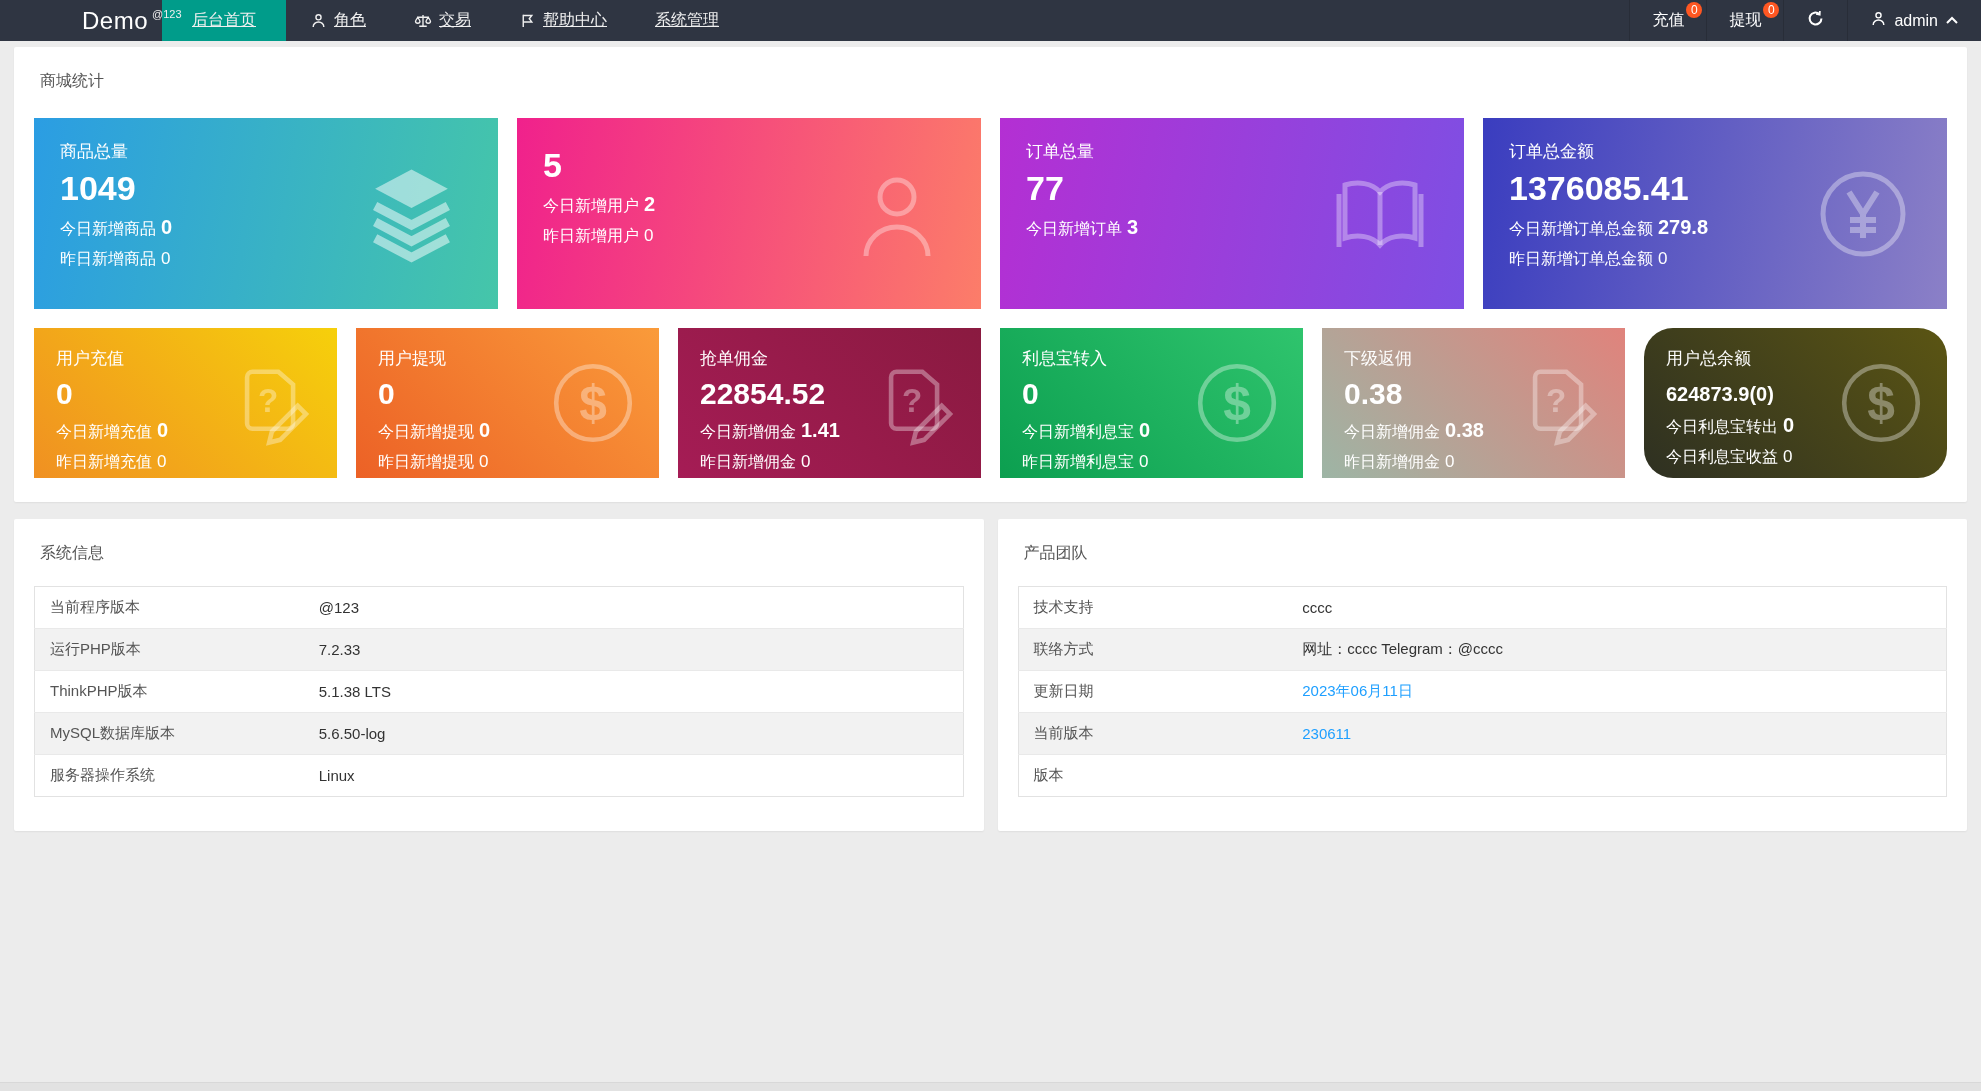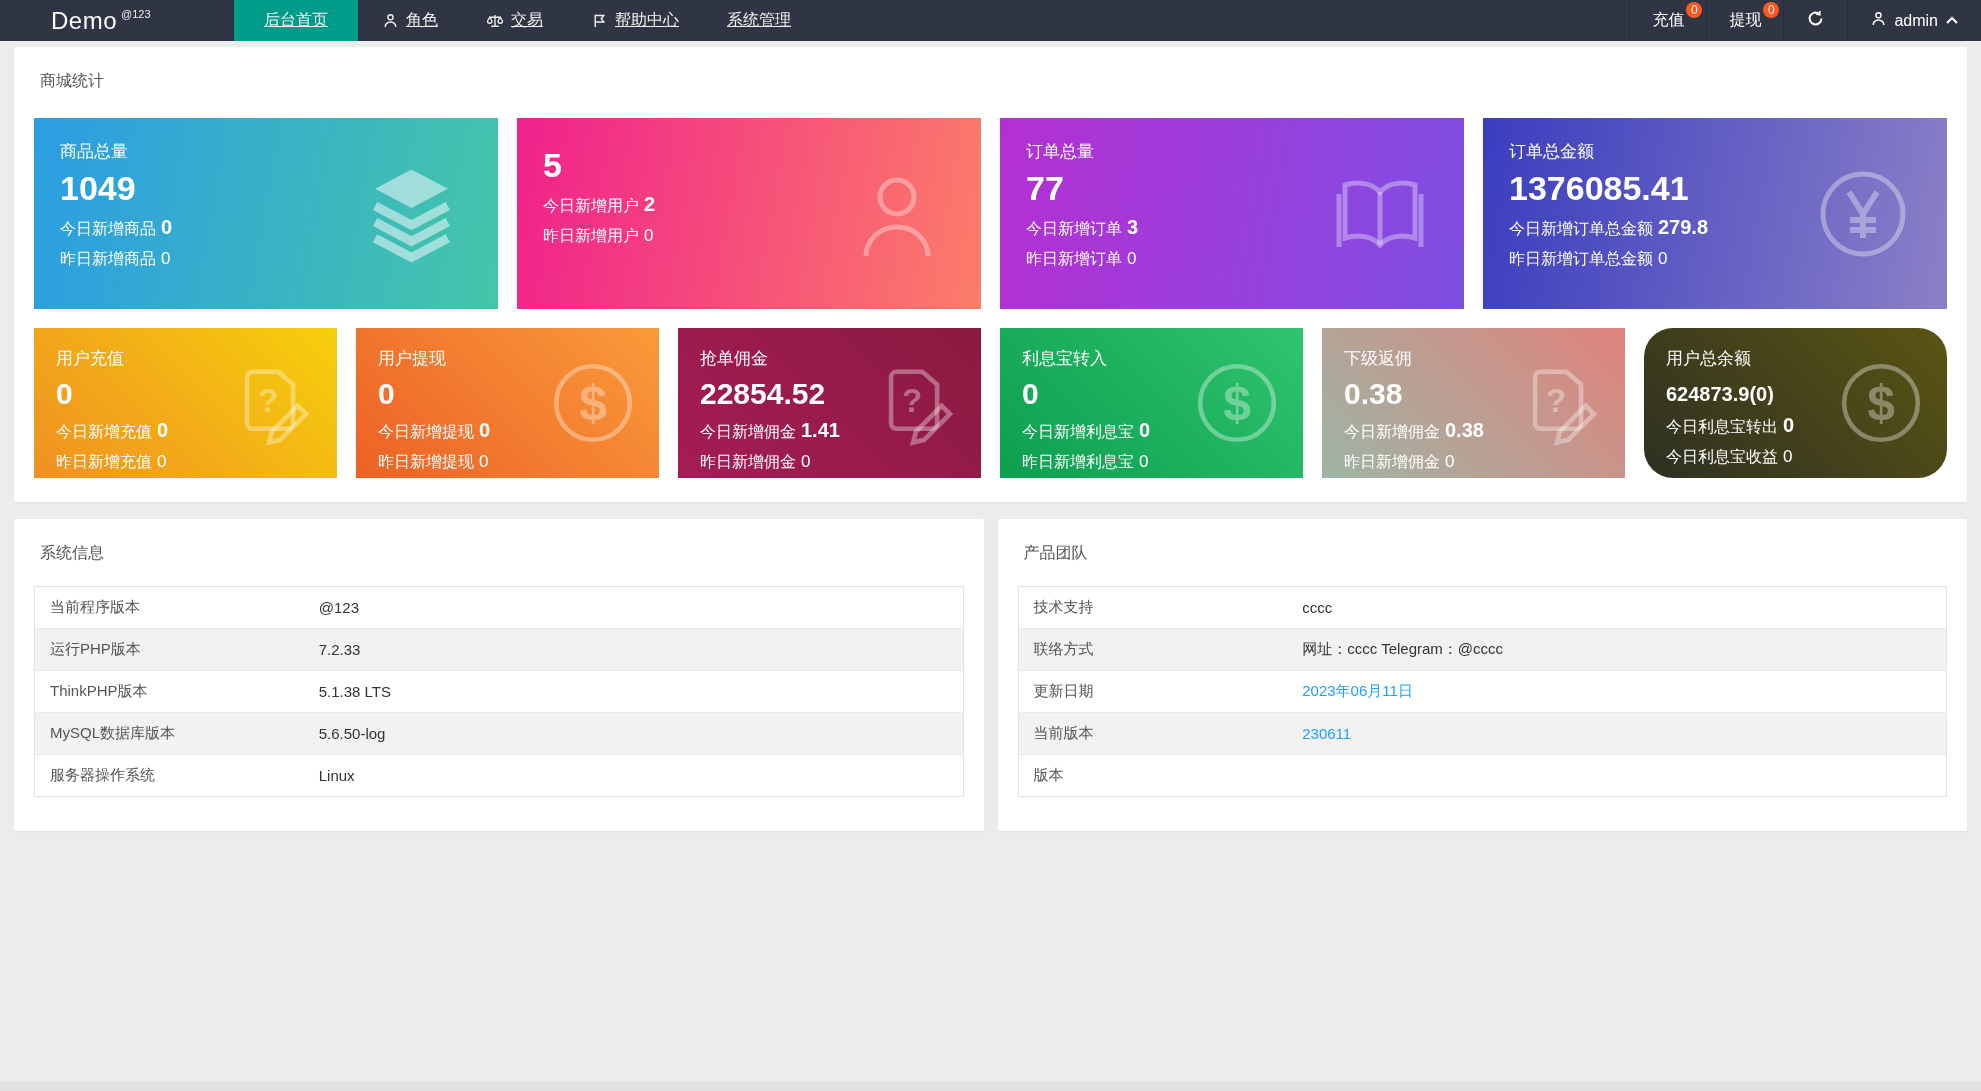--- a/index.html
+++ b/index.html
@@ -6,21 +6,21 @@
   html,body { width:1981px; height:1091px; overflow:hidden; }
   body {
     font-family:"Liberation Sans","DejaVu Sans",sans-serif;
     background:#ececec; color:#333; font-size:16px;
   }
   
   .navbar {
     height:41px; background:var(--nav-bg,#2f3542); display:flex; align-items:stretch;
     color:#fff; position:relative; z-index:5;
   }
-  .brand { width:234px; display:flex; align-items:center; padding-left:51px; }
+  .brand { width:162px; display:flex; align-items:center; padding-left:82px; }
   .brand .name { font-size:24px; font-weight:400; letter-spacing:.5px; }
   .brand sup { font-size:11px; margin-left:4px; position:relative; top:-7px; color:#eee; }
   .nav-menu { display:flex; align-items:stretch; }
   .nav-item {
     display:flex; align-items:center; gap:7px; padding:0 24px; font-size:16px;
     color:#f0f0f0; cursor:pointer; white-space:nowrap;text-decoration:underline;
   }
   .nav-item.active { background:var(--accent,#009c8a); padding:0 30px; }
   .nav-item svg { display:block; }
   .nav-right { margin-left:auto; display:flex; align-items:stretch; }
@@ -180,21 +180,20 @@
           <circle cx="50" cy="33" r="17"></circle>
             <path d="M19 92 a31 29 0 0 1 62 0"></path>
         </svg>
       </span>
     </div>
 
     <div class="scard" style="background: linear-gradient(100deg, rgb(180, 47, 211), rgb(126, 79, 227));">
       <div class="label">订单总量</div>
       <div class="big">77</div>
       <div class="sub"><span>今日新增订单</span><b>3</b></div>
-      <div class="sub y"><span>昨日新增订单</span><span class="plain">0</span></div>
       <span class="cicon">
         <svg width="100" height="100" viewBox="0 0 100 100" fill="none" stroke="rgba(255,255,255,.35)" stroke-width="5">
           <path d="M50 28 C42 19 28 17 15 21 V74 C28 70 42 72 50 81 C58 72 72 70 85 74 V21 C72 17 58 19 50 28 Z"></path>
           <path d="M50 28 V81"></path>
           <path d="M9 30 V83 M91 30 V83" stroke-width="5"></path>
         </svg>
       </span>
     </div>
 
     <div class="scard" style="background: linear-gradient(100deg, rgb(58, 61, 191), rgb(139, 128, 199));">

